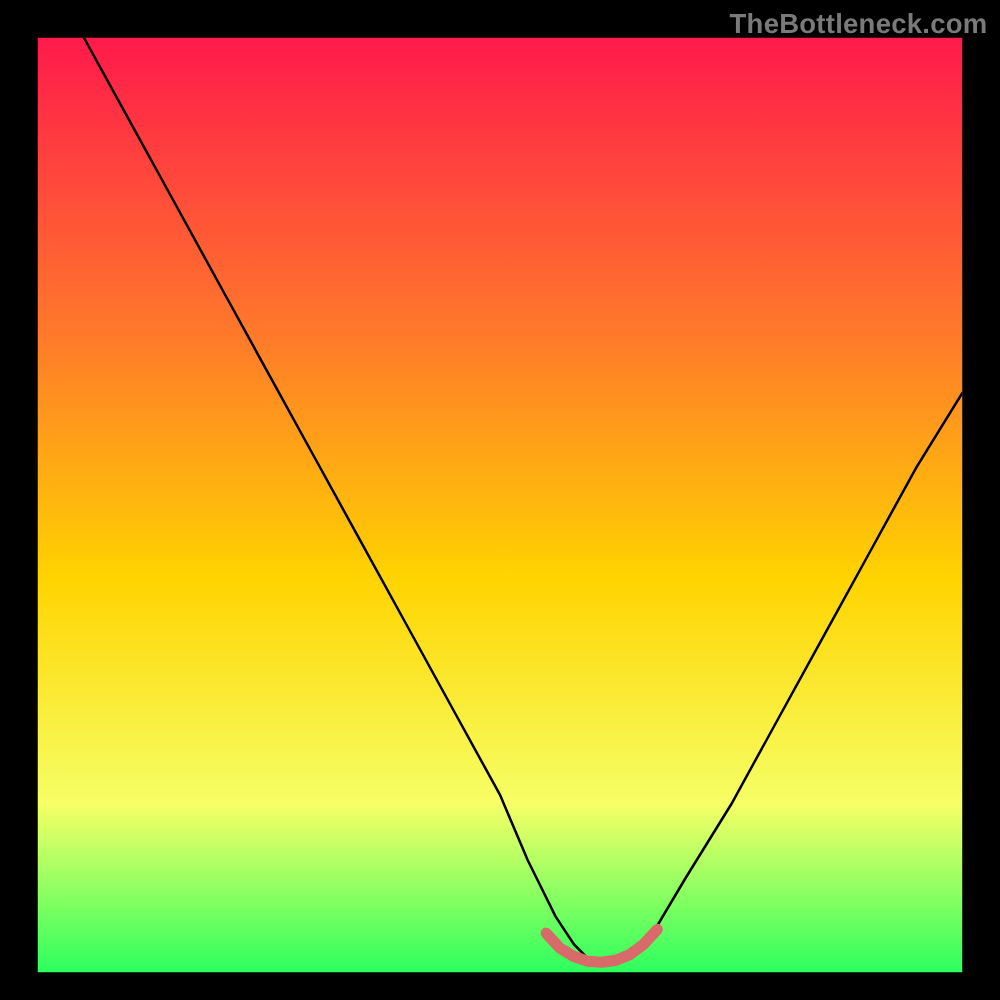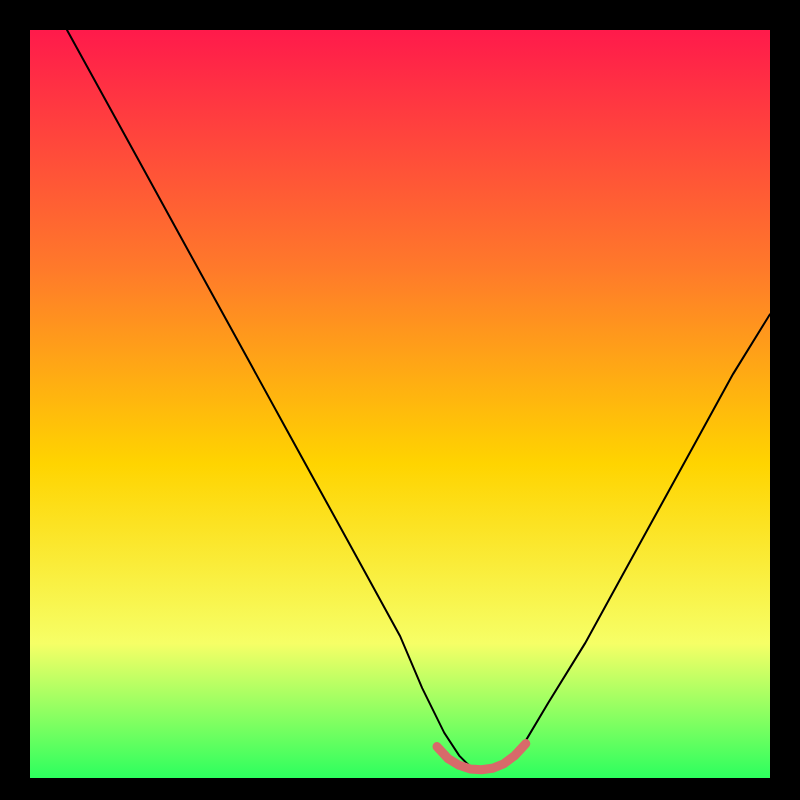--- a/index.html
+++ b/index.html
@@ -36,20 +36,21 @@
     width: 740px;
     height: 748px;
   }
   svg { display: block; }
 </style>
 </head>
 <body>
 
 <div class="frame">
 
+  <div class="watermark">TheBottleneck.com</div>
 
   <div class="plot">
     <svg id="chart-svg" width="740" height="748" viewBox="0 0 740 748">
       <defs>
         <linearGradient id="bgGrad" x1="0" y1="0" x2="0" y2="1">
           <stop id="g0" offset="0%" stop-color="#ff1a4b"></stop>
           <stop id="g1" offset="32%" stop-color="#ff7a2a"></stop>
           <stop id="g2" offset="58%" stop-color="#ffd400"></stop>
           <stop id="g3" offset="82%" stop-color="#f6ff66"></stop>
           <stop id="g4" offset="100%" stop-color="#2cff5e"></stop>

